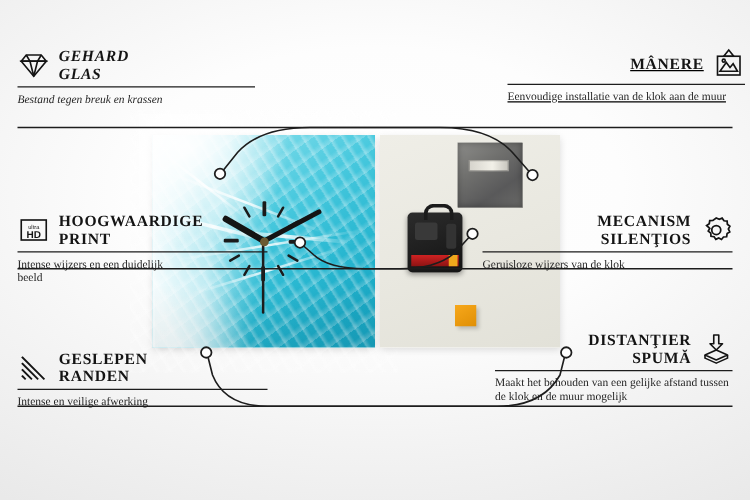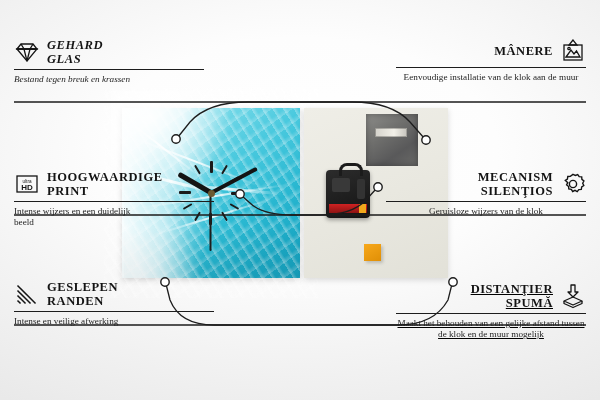--- a/index.html
+++ b/index.html
@@ -104,21 +104,21 @@
   .feature{position:absolute;}
   .feature .head{display:flex;align-items:center;gap:7px;}
   .feature.right .head{flex-direction:row;justify-content:flex-end;}
   .title{
     font-size:12.5px;font-weight:bold;letter-spacing:.55px;color:#141414;
     line-height:14px;text-transform:uppercase;
   }
   .feature.right .title{text-align:right;}
   .rule{height:1px;background:#1d1d1d;margin:3px 0 4px;}
   .desc{font-size:9.2px;line-height:11.4px;color:#1f1f1f;}
-  .feature.right .desc{text-align:center;}
+  .feature.right .desc{text-align:left;}
   .ico{width:26px;height:26px;flex:0 0 26px;display:block;}
   .ico svg{display:block;width:26px;height:26px;}
 </style>
 </head>
 <body>
 
 <div class="stage">
 
   <div class="product">
 
@@ -268,21 +268,21 @@
       </span>
       <span class="title">
         <span>GESLEPEN</span><br>
         <span>RANDEN</span>
       </span>
     </div>
     <div class="rule"></div>
     <div class="desc" style="width:165px">Intense en veilige afwerking</div>
   </div>
 
-  <div class="feature right" style="left:396px;top:38px;width:190px;">
+  <div class="feature right" style="left:406px;top:38px;width:190px;text-decoration:underline;">
     <div class="head">
       <span class="title">
         <span>MÂNERE</span><br>
       </span>
       <span class="ico">
         <svg viewBox="0 0 26 26">
             <g fill="none" stroke="#141414" stroke-width="1.3">
           <rect x="4" y="7" width="18" height="15"></rect>
           <path d="M13 2 L9 7 H17 Z"></path>
           <path d="M6 19 L11 12 L14 16 L16.5 13 L20 19 Z"></path>
@@ -307,21 +307,21 @@
           <path d="M13 3.4 l2.4 1.1 2.3-1 1.5 2.1 2.5.3.2 2.5 2 1.6-1.2 2.2 1.1 2.3-2.1 1.4-.4 2.5-2.5.2-1.6 2-2.2-1.2-2.3 1.1-1.4-2.1-2.5-.4-.2-2.5-2-1.6 1.2-2.2L5.3 9.4l2.1-1.4.4-2.5 2.5-.2z"></path>
           <circle cx="13" cy="13" r="3.6"></circle>
         </g>
           </svg>
       </span>
     </div>
     <div class="rule"></div>
     <div class="desc" style="width:200px">Geruisloze wijzers van de klok</div>
   </div>
 
-  <div class="feature right" style="left:396px;top:282px;width:190px;text-decoration:underline;">
+  <div class="feature right" style="left:396px;top:265px;width:190px;">
     <div class="head">
       <span class="title">
         <span>DISTANŢIER</span><br>
         <span>SPUMĂ</span>
       </span>
       <span class="ico">
         <svg viewBox="0 0 26 26">
             <g fill="none" stroke="#141414" stroke-width="1.3" stroke-linejoin="round">
           <path d="M11 2 h4 v7 h3 l-5 5 -5-5 h3 z"></path>
           <path d="M13 14 L22 18 L13 22 L4 18 Z"></path>

